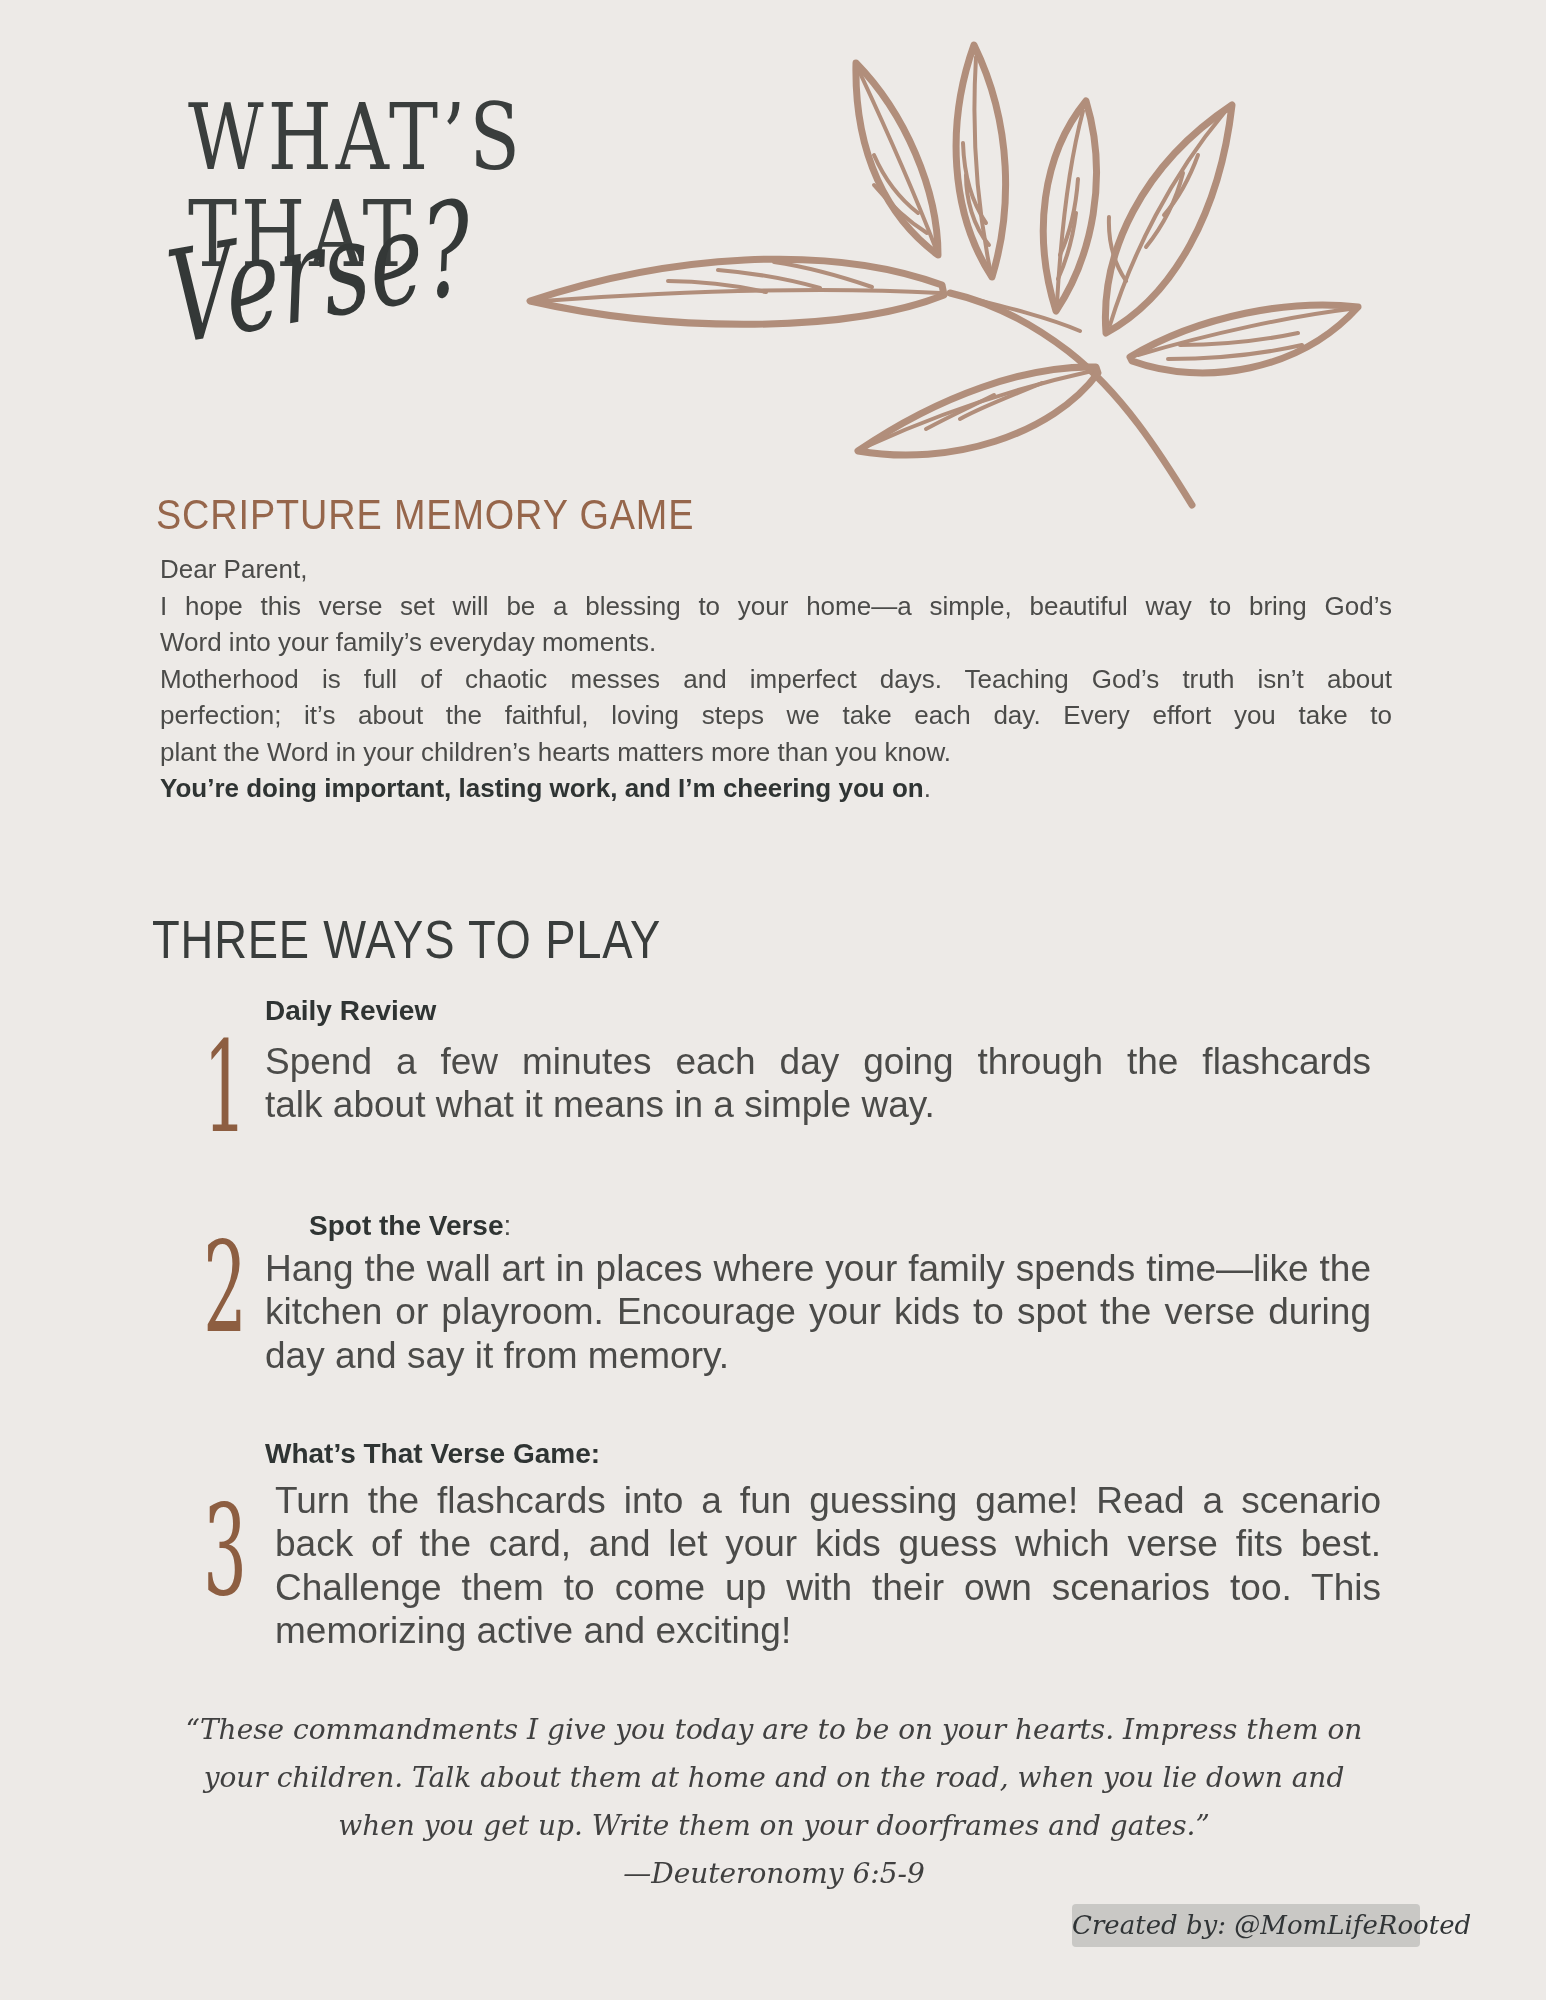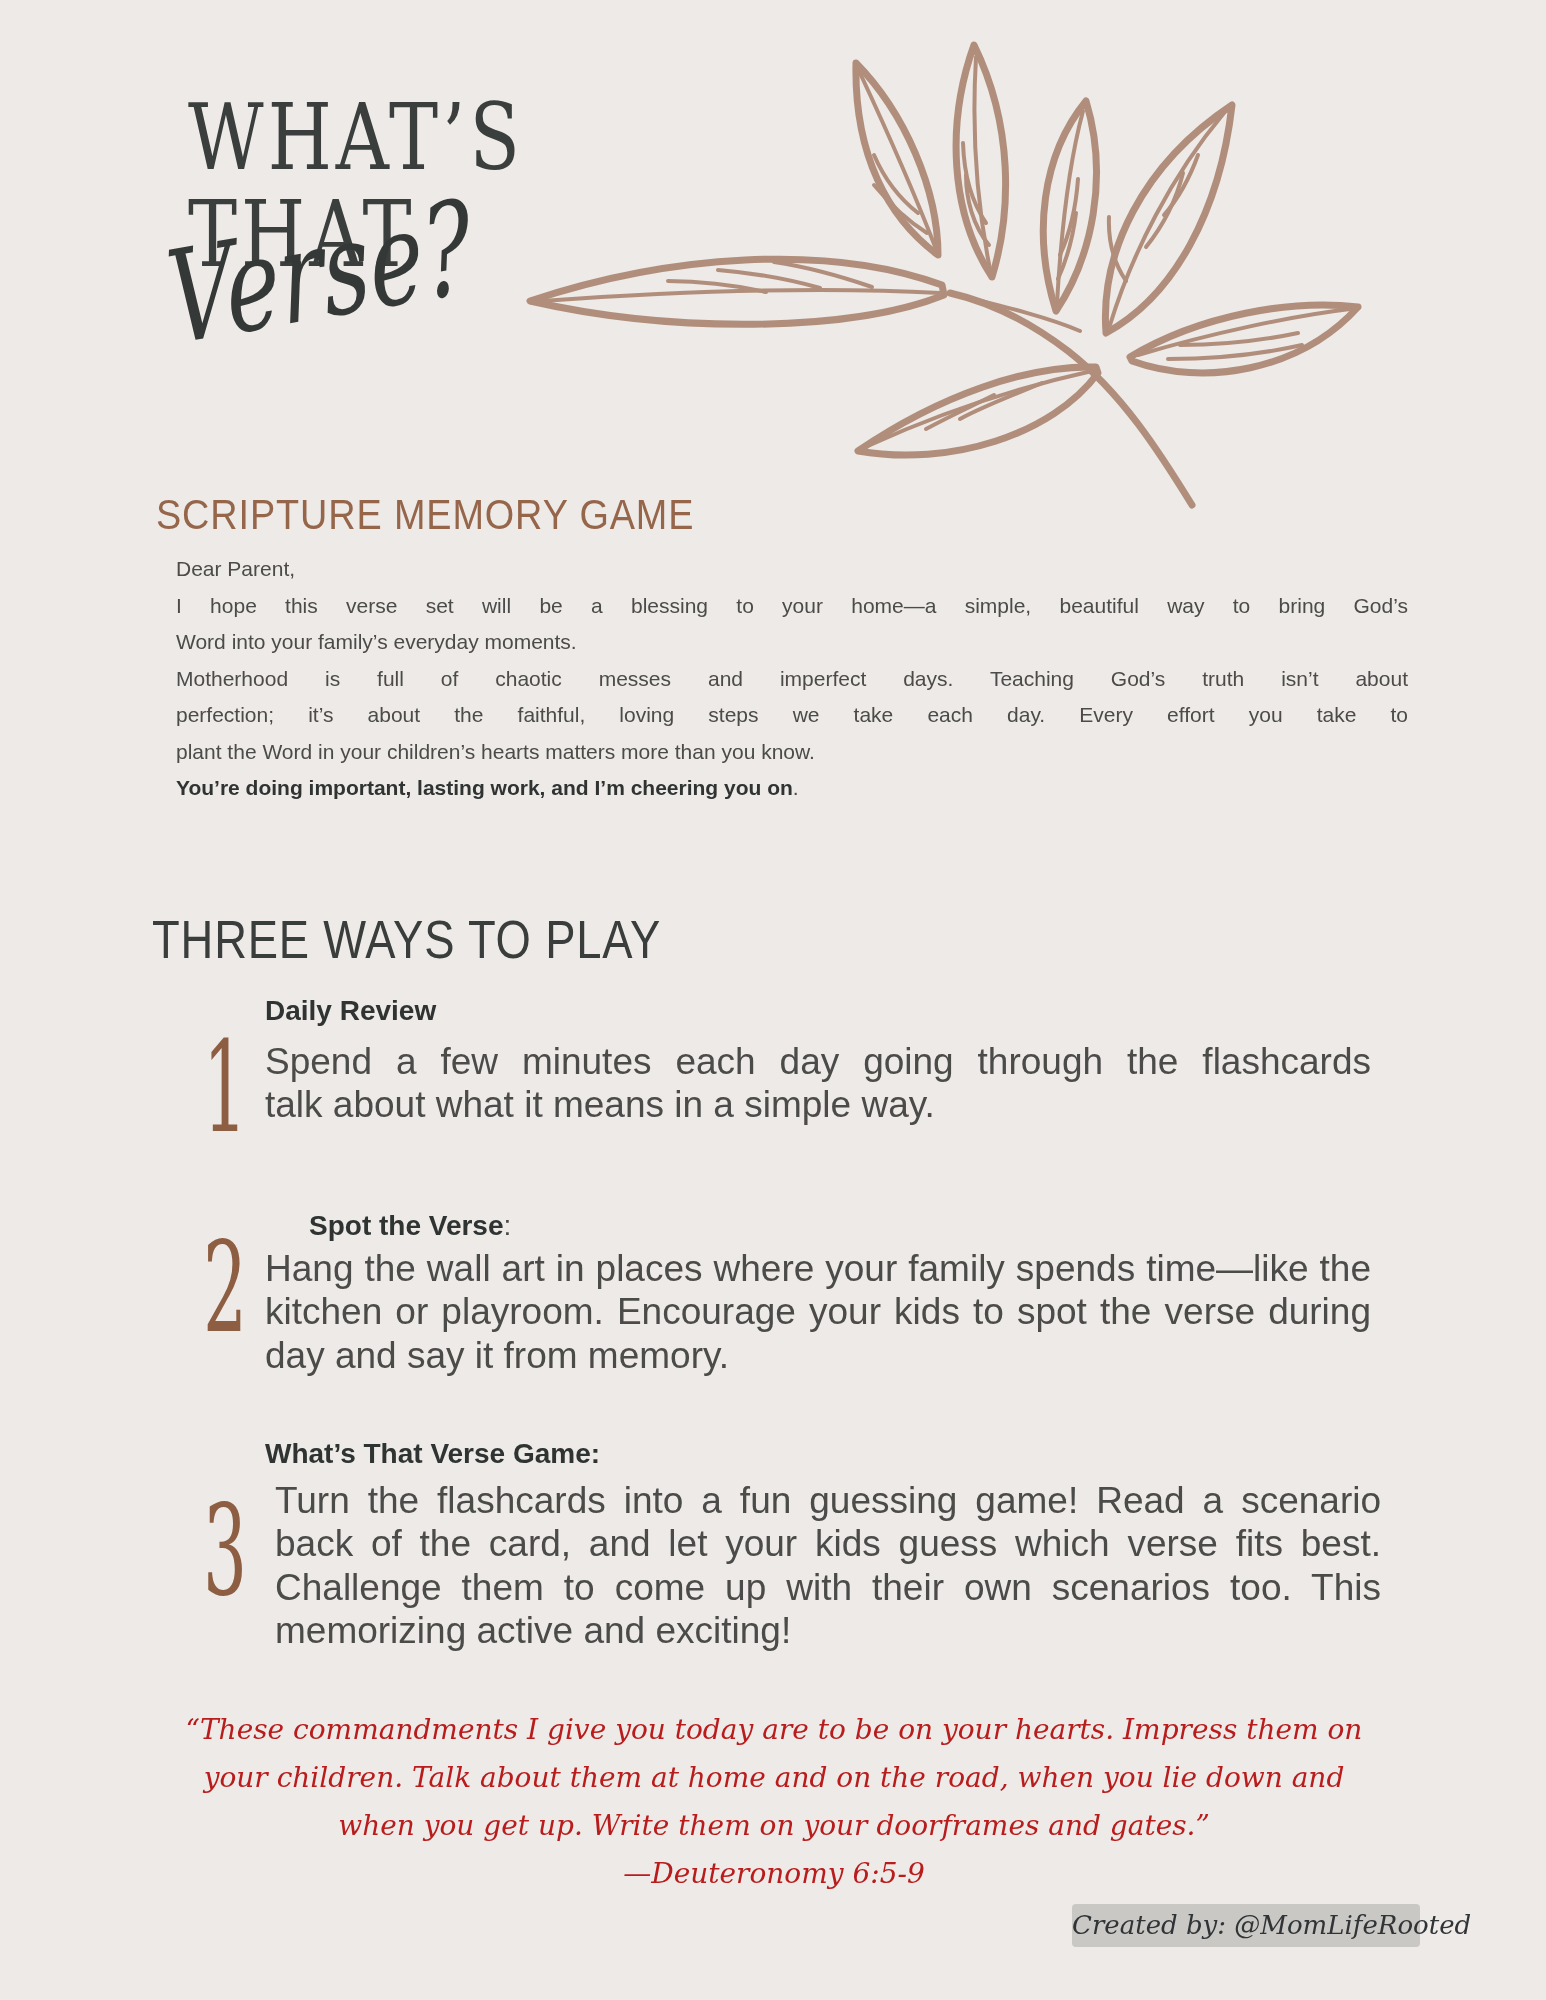--- a/index.html
+++ b/index.html
@@ -27,21 +27,21 @@
     transform-origin:left top; white-space:nowrap;
   }
   .subtitle {
     position:absolute; left:156px; top:493px;
     font-size:42px; line-height:1.05; letter-spacing:1px;
     color:#96664b; transform:scaleX(0.90); transform-origin:left top;
     white-space:nowrap;
   }
   .leaf-wrap { position:absolute; left:520px; top:15px; width:845px; height:500px; }
   
-  .letter { position:absolute; left:176px; top:551px; width:1232px; font-size:21px; }
+  .letter { position:absolute; left:160px; top:551px; width:1232px; font-size:26px; }
   .letter .line { height:36.5px; line-height:36.5px; overflow:hidden; white-space:nowrap; }
   .letter .line.just, .item-lines .line.just { white-space:normal; text-align:justify; }
   .line.just::after { content:""; display:inline-block; width:100%; height:0; }
   .bold-line b { color:#2f3433; }
   
   .section-heading {
     position:absolute; left:152px; top:912px;
     font-size:54px; line-height:1; letter-spacing:1px; color:#393d3c;
     transform:scaleX(0.84); transform-origin:left top; white-space:nowrap;
   }
@@ -63,21 +63,21 @@
   .title-i3 { top:1438px; }
   .item-lines { position:absolute; left:265px; width:1106px; font-size:37px; }
   .item-lines .line { height:43.4px; line-height:43.4px; overflow:hidden; white-space:nowrap; }
   .lines-i1 { top:1040px; }
   .lines-i2 { top:1247px; }
   .lines-i3 { top:1479px;margin-left:10px; }
   
   .quote {
     position:absolute; left:158px; top:1706px; width:1232px;
     font-family:"DejaVu Serif", serif; font-style:italic;
-    font-size:28px; color:#b91c1c; text-align:center;
+    font-size:28px; color:#404040; text-align:center;
   }
   .quote .qline { height:48px; line-height:48px; overflow:hidden; white-space:nowrap; }
   
   .credit-pill {
     position:absolute; left:1072px; top:1904px; width:348px; height:43px;
     background:#c9c8c5; border-radius:4px;
     font-family:"DejaVu Serif", serif; font-style:italic;
     font-size:26px; color:#303436; text-align:center; line-height:43px;
     white-space:nowrap;
   }

